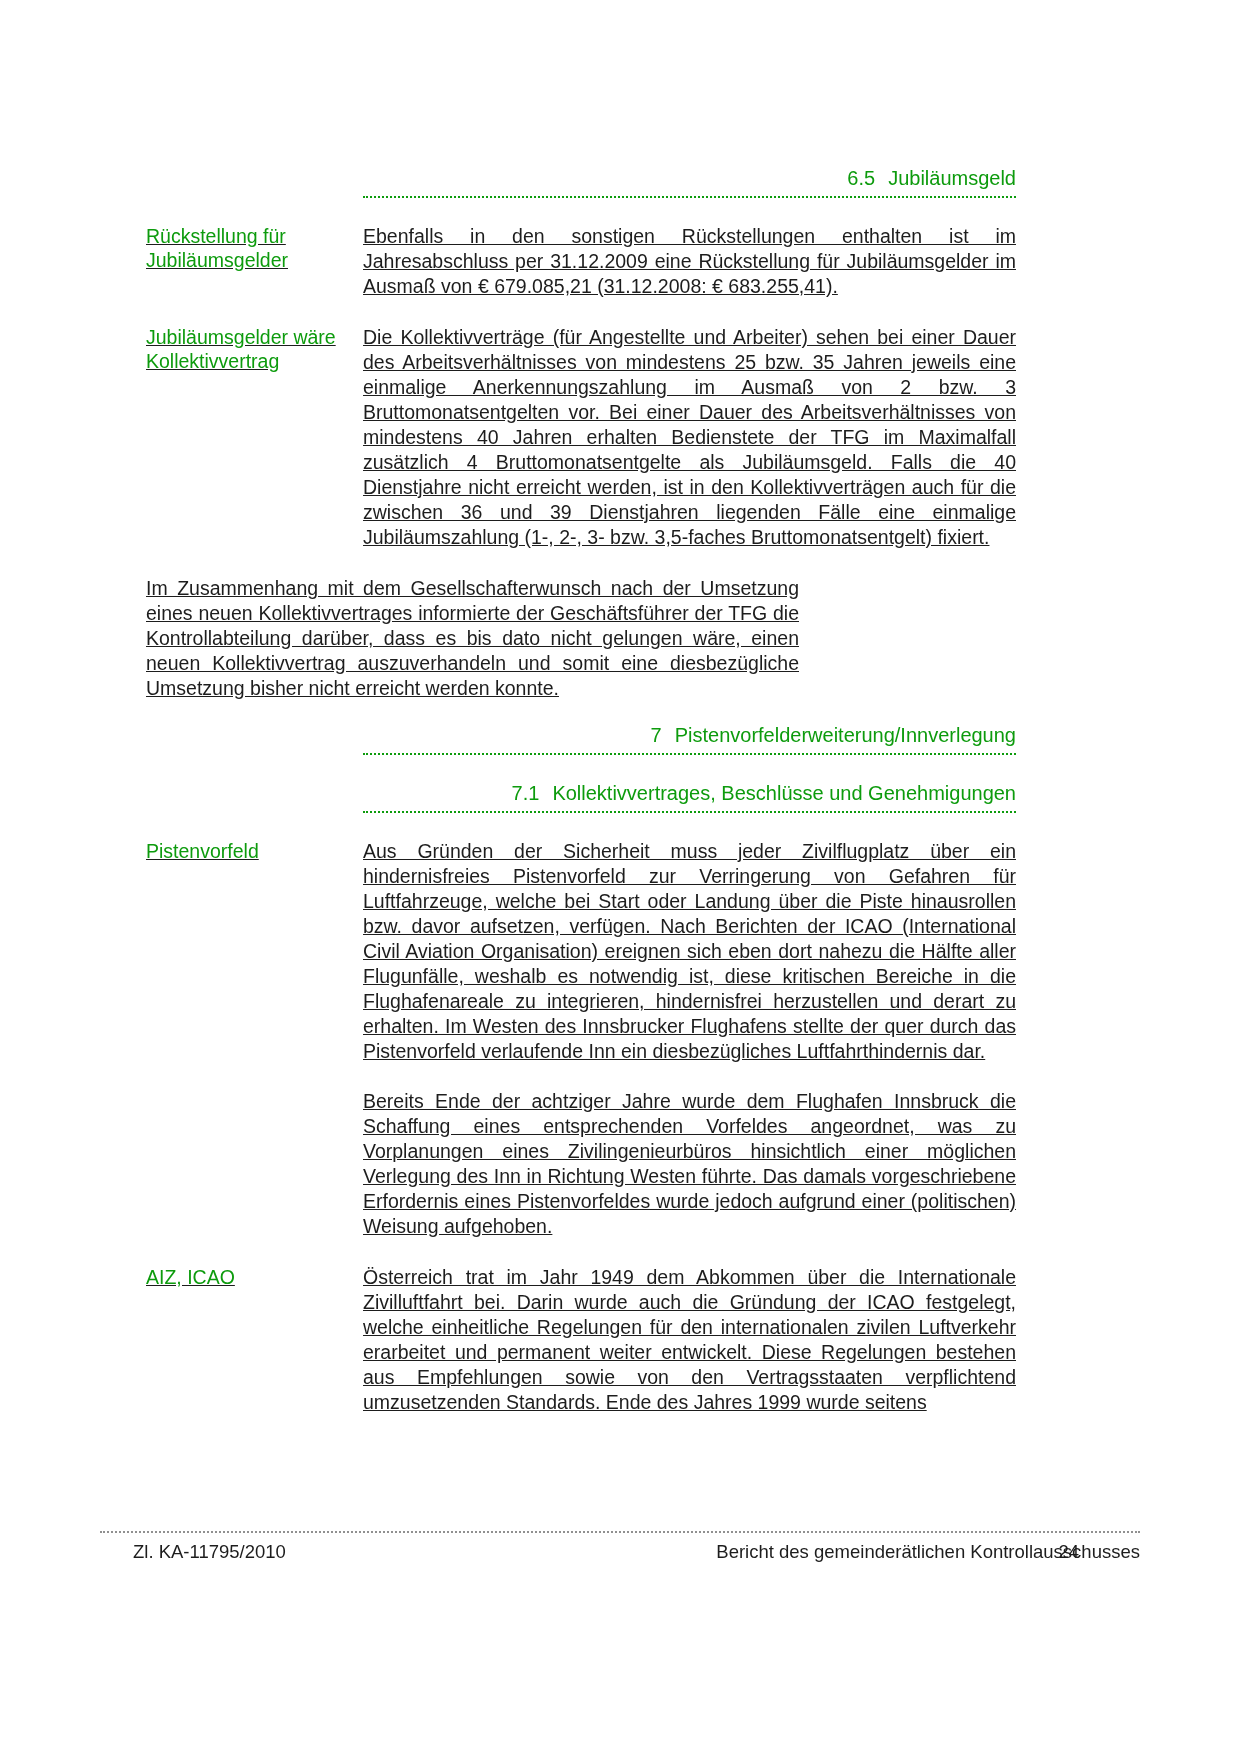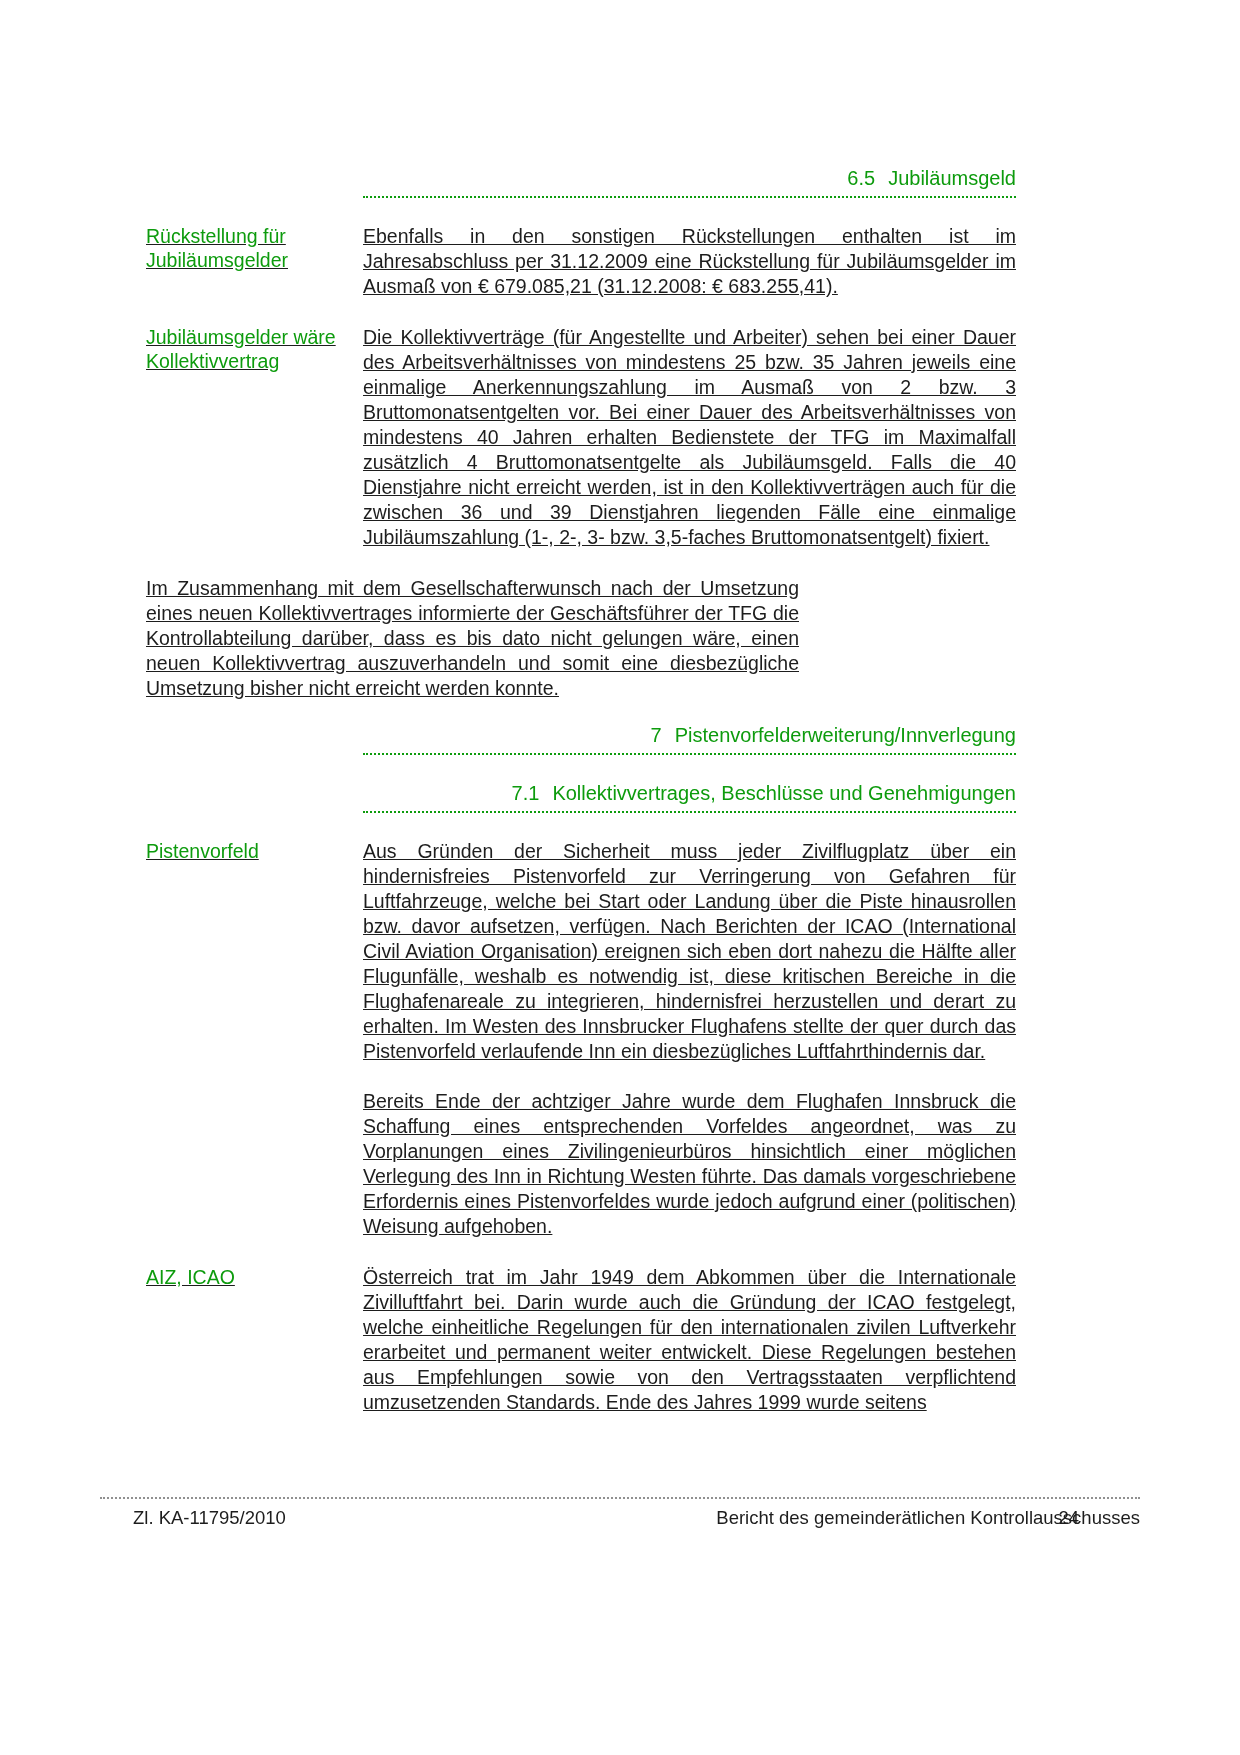--- a/index.html
+++ b/index.html
@@ -49,21 +49,21 @@
     line-height: 25px;
     text-align: justify;
     hyphens: auto;
     -webkit-hyphens: auto;
   }
   .block .body p + p { margin-top: 25px; }
   .footer {
     position: absolute;
     left: 100px;
     right: 100px;
-    top: 1497px;
+    top: 1531px;
     border-top: 2px dotted var(--footer-line, #909090);
     padding-top: 8px;
     font-size: 18.5px;
     color: var(--text, #1d1d1d);
   }
   .footer-row { position: relative; display: flex; justify-content: space-between; }
   .footer-left  { margin-left: 33px; }
   .footer-center {
     position: absolute;
     left: 0; right: 0;

